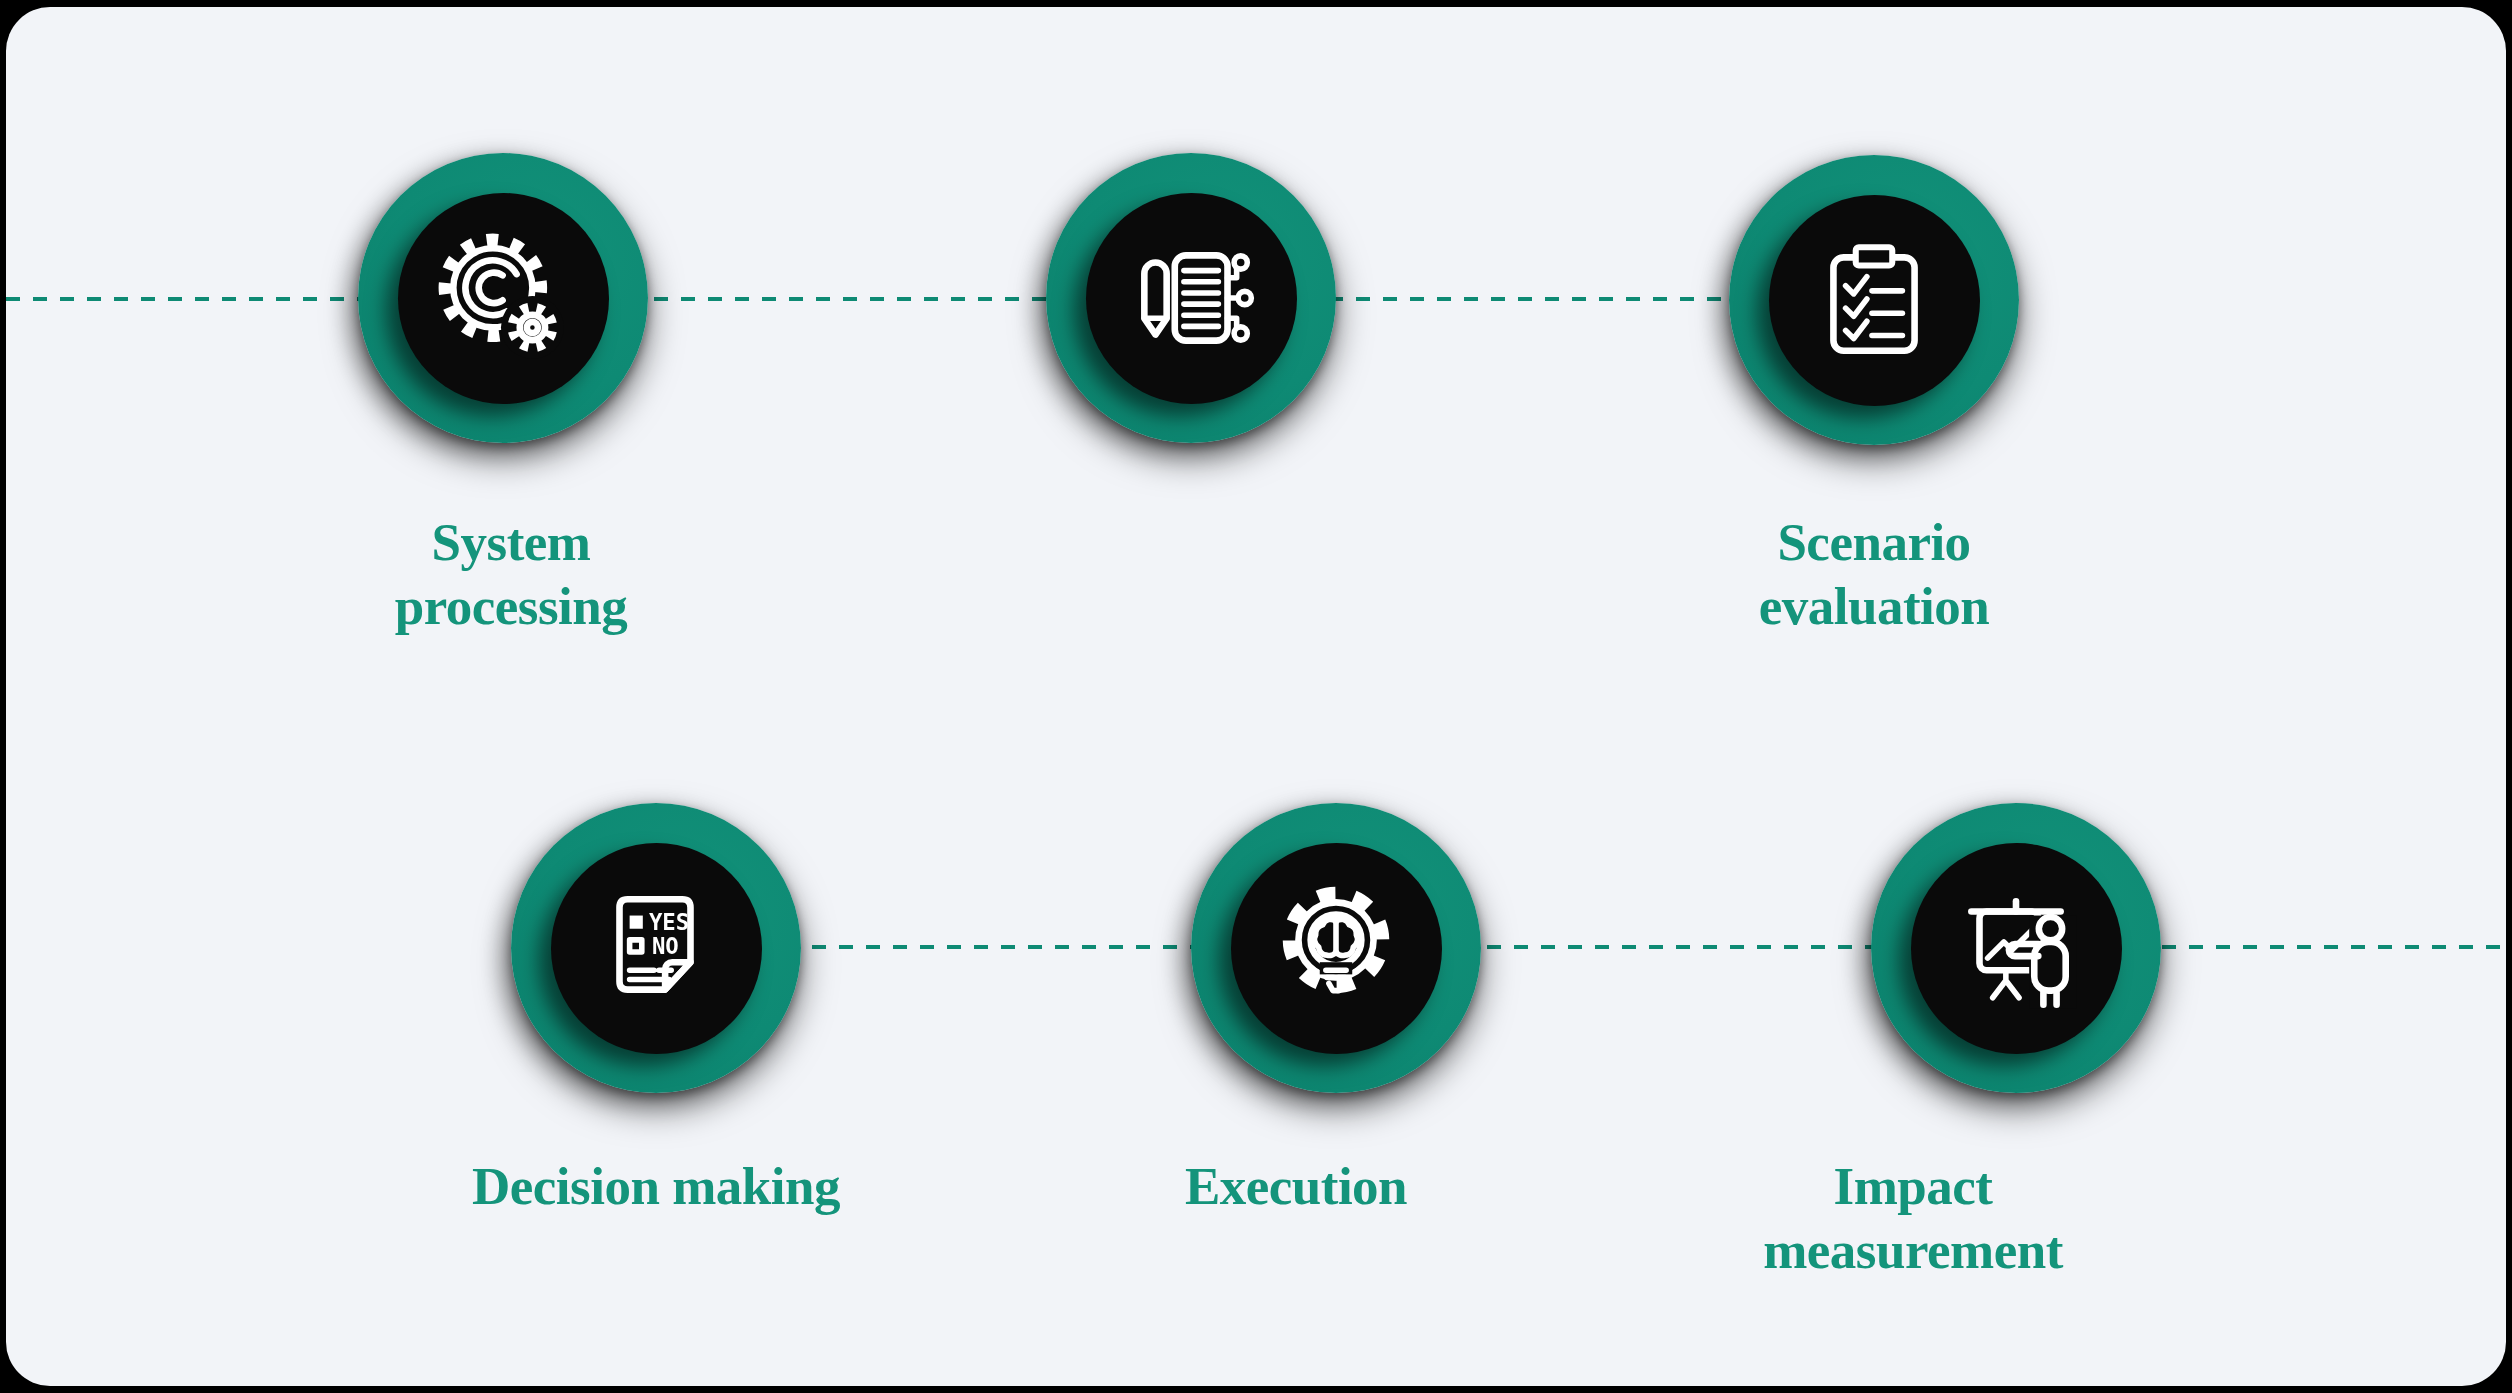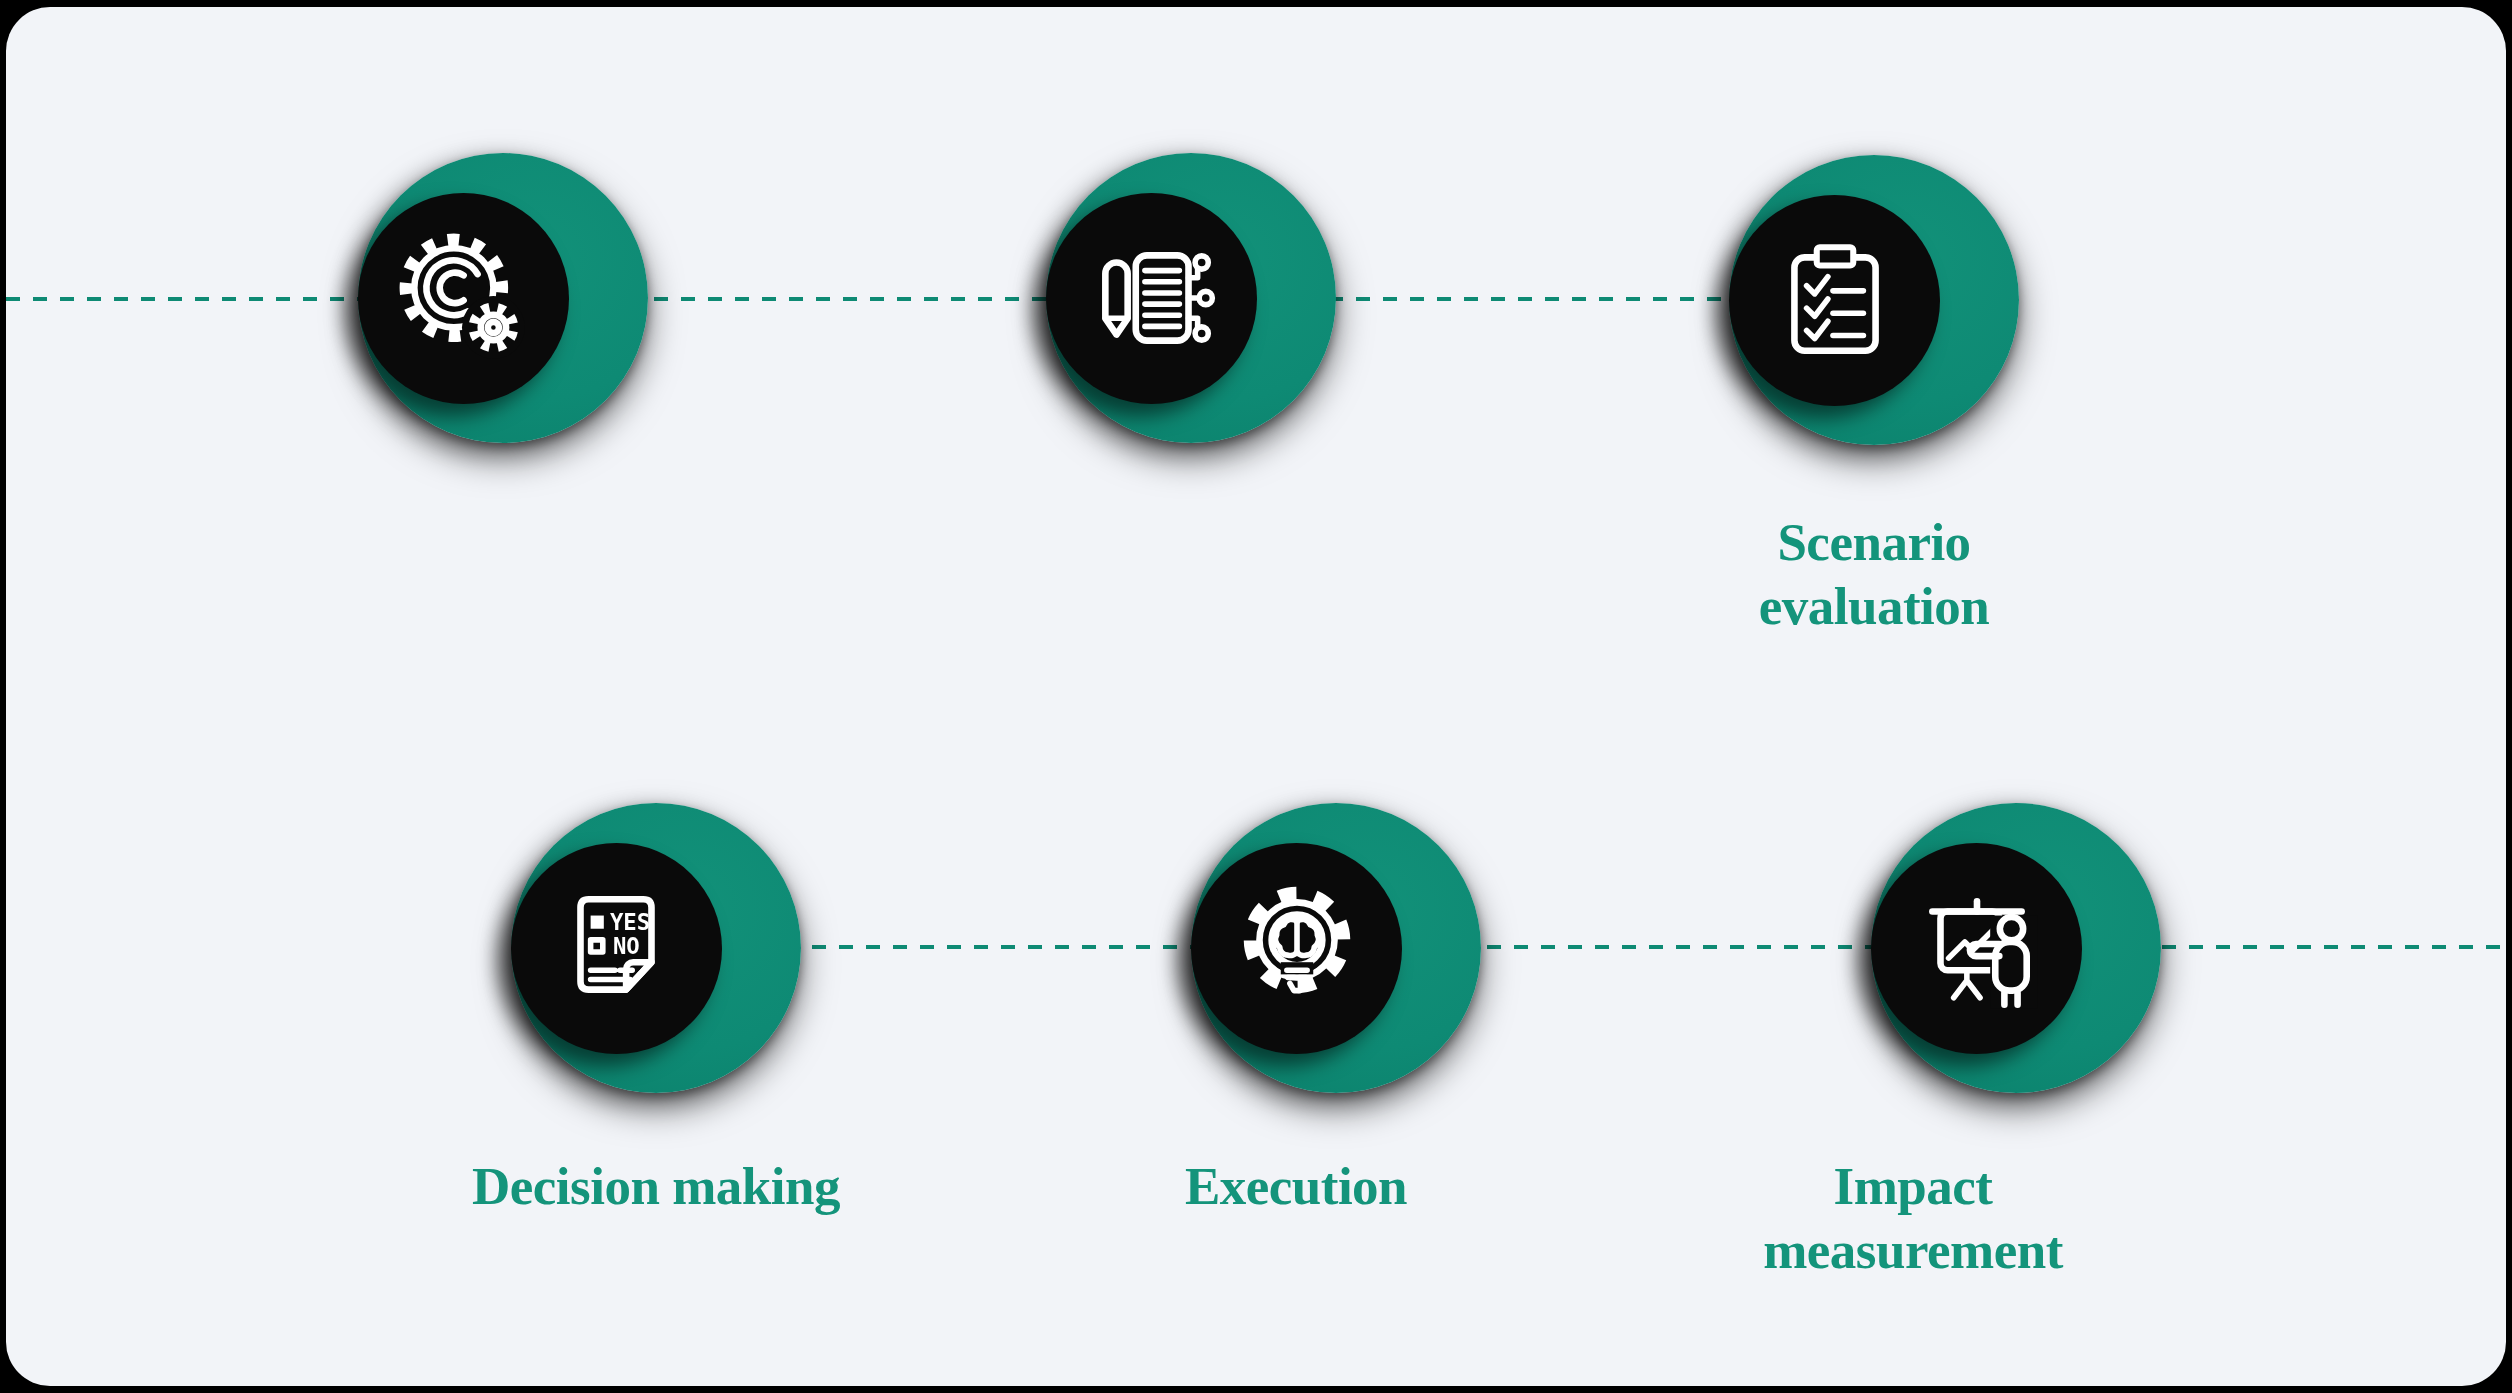--- a/index.html
+++ b/index.html
@@ -7,21 +7,21 @@
          font-family:"Liberation Serif", serif;}
   .panel{position:absolute;left:6px;top:7px;right:6px;bottom:7px;background:#F2F4F8;
          border-radius:44px;overflow:hidden;}
   .dash{position:absolute;height:4px;
         background:repeating-linear-gradient(90deg,#0E8A74 0 14px,transparent 14px 27px);}
   .dash.row1{left:0;top:290px;width:1862px;}
   .dash.row2{left:644px;top:938px;width:1862px;}
   .node{position:absolute;width:290px;height:290px;border-radius:50%;
         background:radial-gradient(circle at 62% 36%, #129179 0%, #0E8A74 55%, #0B7E69 100%);
         box-shadow:0 16px 34px rgba(0,0,0,.50), -8px 8px 22px rgba(0,0,0,.30), 0 4px 10px rgba(0,0,0,.35);
-        display:flex;align-items:center;justify-content:flex-start;}
+        display:flex;align-items:center;justify-content:center;}
   .node-inner{width:211px;height:211px;border-radius:50%;background:#0A0A0A;
         box-shadow:-12px 12px 20px rgba(0,0,0,.55);
         display:flex;align-items:center;justify-content:center;}
   .node-inner svg{width:142px;height:142px;display:block;}
   .lbl{position:absolute;transform:translateX(-50%);width:760px;text-align:center;
        color:#14947B;font-weight:700;font-size:53px;line-height:64px;letter-spacing:-.5px;
        white-space:pre-line;}
   .ic{stroke:#FFFFFF;fill:none;stroke-width:6.5;stroke-linecap:round;stroke-linejoin:round;}
   .ic-thin{stroke:#FFFFFF;fill:none;stroke-width:5.5;stroke-linecap:round;stroke-linejoin:round;}
   .halo{fill:#0A0A0A;stroke:none;}
@@ -49,20 +49,22 @@
           <path class="ic" d="M 69.6 47.7 A 15 15 0 1 0 69.6 72.3"></path>
           <circle class="halo" cx="99" cy="99" r="31"></circle>
           <g transform="rotate(11 99 99)">
             <circle class="teeth" cx="99" cy="99" r="19" stroke-width="11" stroke-dasharray="7 7.9"></circle>
           </g>
           <circle class="ic" cx="99" cy="99" r="12.5" stroke-width="6"></circle>
           <circle class="ic" cx="99" cy="99" r="5.5" stroke-width="5"></circle>
         </svg>
       </div>
     </div>
+    <div class="lbl" style="left:505px;top:503px;">System
+processing</div>
 
     <div class="node" style="left:1040px;top:146px;">
       <div class="node-inner">
         <svg viewBox="0 0 140 140">
           <path class="ic" d="M24 46 a11 11 0 0 1 22 0 v44 l-11 16 -11 -16 z"></path>
           <path class="ic-thin" d="M24 90 h22"></path>
           <rect class="ic" x="54" y="28" width="52" height="84" rx="11"></rect>
           <path class="ic-thin" d="M63 43 h34 M63 54 h34 M63 65 h34 M63 76 h34 M63 87 h34 M63 98 h34"></path>
           <path class="ic-thin" d="M106 50 h9 V41"></path>
           <circle class="ic-thin" cx="119" cy="35" r="6.5"></circle>

